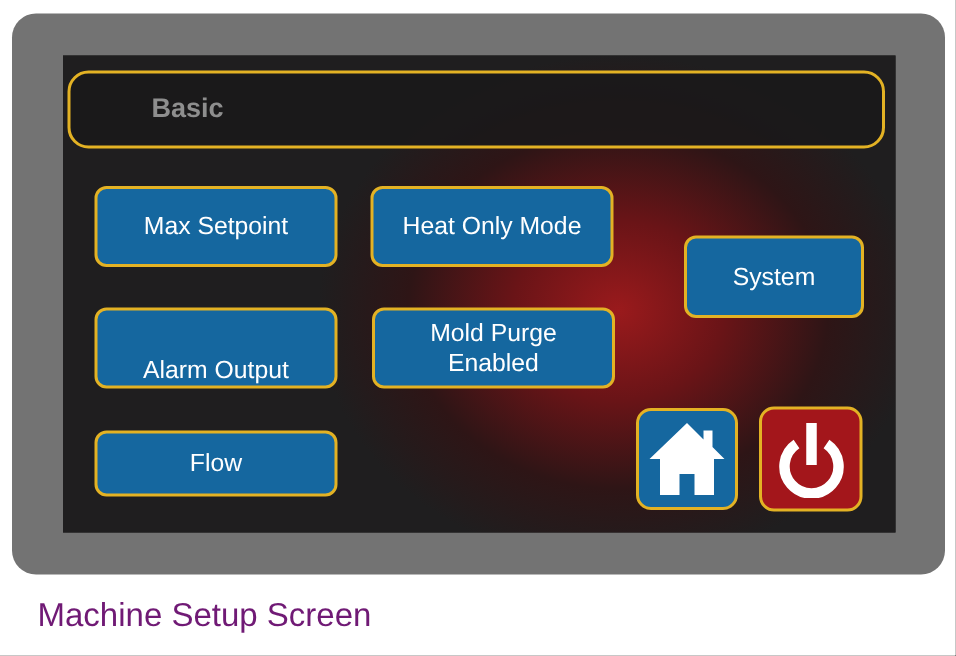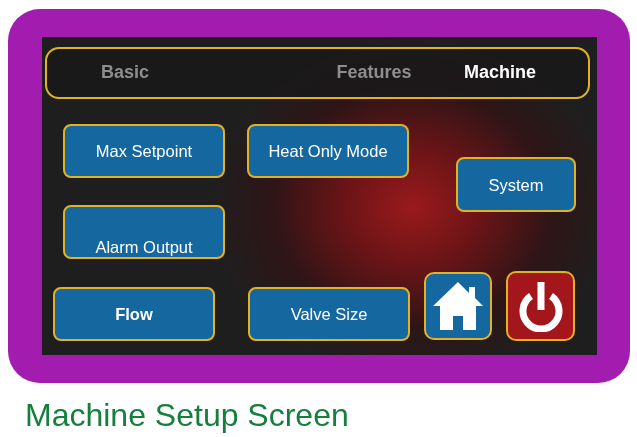--- a/index.html
+++ b/index.html
@@ -1,71 +1,72 @@
 <!DOCTYPE html>
 <html><head>
 <meta charset="utf-8">
 <style>
   html, body { margin:0; padding:0; background:#ffffff; }
   body { width:637px; height:437px; position:relative; overflow:hidden;
          font-family:"Liberation Sans", sans-serif; }
   .device { position:absolute; left:8px; top:9px; width:622px; height:374px;
-            background:#a21caf; border-radius:32px; }
+            background:#737373; border-radius:16px; }
   .screen { position:absolute; left:34px; top:28px; width:555px; height:318px;
             background: radial-gradient(ellipse 200px 170px at 370px 170px, #9a1a1c 0%, #6a1417 35%, #2e1516 70%, #1f1e1f 100%);
             background-color:#1f1e1f; }
   .tabbar { position:absolute; left:3px; top:10px; width:545px; height:52px;
             border:2.5px solid #e3b224; border-radius:14px; background:rgba(26,25,26,0.85);
             box-sizing:border-box; }
   .tab { position:absolute; top:0; height:47px; line-height:47px; font-size:18px; font-weight:bold;
          color:#8e8e8e; text-align:center; cursor:pointer; }
   .tab.active { color:#ffffff; }
   .btn { position:absolute; box-sizing:border-box; background:#15679f;
          border:2.5px solid #e3b224; border-radius:8px; color:#ffffff;
          font-size:16.5px; display:flex; align-items:center; justify-content:center;
          text-align:center; line-height:20px; cursor:pointer; }
   .iconbtn { position:absolute; box-sizing:border-box; border:2px solid #e3b224;
              border-radius:10px; display:flex; align-items:center; justify-content:center; cursor:pointer; }
   .home { background:#15679f; }
   .power { background:#a3161b; }
-  .caption { position:absolute; left:25px; top:397px; font-size:32px; color:#15803d; }
+  .caption { position:absolute; left:25px; top:397px; font-size:22px; color:#701a75; }
 </style>
 </head>
 <body>
 
 <div class="device">
   <div class="screen">
 
     <div class="tabbar">
       <div class="tab" style="left:28px;width:100px;">Basic</div>
-      <div class="tab" style="left:272px;width:110px;">Features</div>
-      <div class="tab active" style="left:398px;width:110px;">Machine</div>
     </div>
 
     <div class="btn" style="left:21px;top:87px;width:162px;height:54px;">
       <span>Max Setpoint</span>
     </div>
     <div class="btn" style="left:205px;top:87px;width:162px;height:54px;">
       <span>Heat Only Mode</span>
     </div>
     <div class="btn" style="left:414px;top:88px;width:120px;height:55px;margin-top:32px;">
       <div>
         <div>System</div>
       </div>
     </div>
 
     <div class="btn" style="left:21px;top:168px;width:162px;height:54px;align-items:flex-end;">
       <span>Alarm Output</span>
     </div>
+    <div class="btn" style="left:206px;top:168px;width:162px;height:54px;">
+      <div>
+        <div>Mold Purge</div>
+        <div>Enabled</div>
+      </div>
+    </div>
 
-    <div class="btn" style="left:11px;top:250px;width:162px;height:54px;font-weight:bold;">
+    <div class="btn" style="left:21px;top:250px;width:162px;height:44px;">
       <span>Flow</span>
-    </div>
-    <div class="btn" style="left:206px;top:250px;width:162px;height:54px;">
-      <span>Valve Size</span>
     </div>
 
     <div class="iconbtn home" style="left:382px;top:235px;width:68px;height:68px;">
       <svg width="54" height="52" viewBox="0 0 54 52">
         <polygon points="27,2 2,26 9,26 9,50 22,50 22,36 32,36 32,50 45,50 45,26 52,26 44,18 44,7 38,7 38,13" fill="#ffffff"></polygon>
       </svg>
     </div>
     <div class="iconbtn power" style="left:464px;top:234px;width:69px;height:70px;">
       <svg width="48" height="52" viewBox="0 0 48 52">
         <path d="M14,16 A18,18 0 1,0 34,16" fill="none" stroke="#ffffff" stroke-width="7" stroke-linecap="butt"></path>

